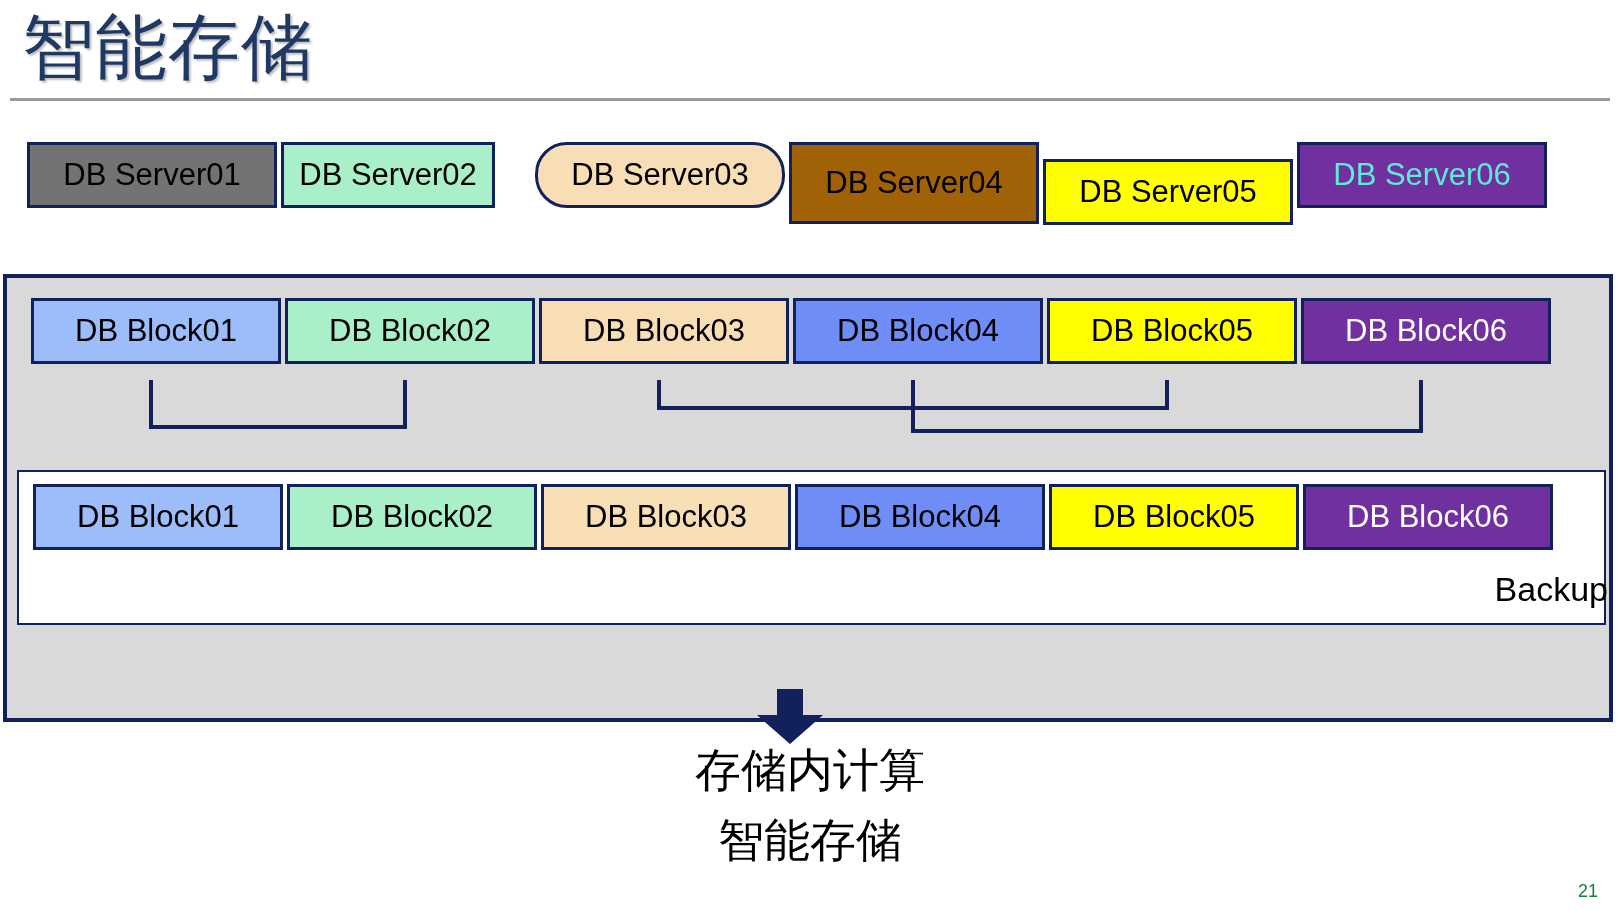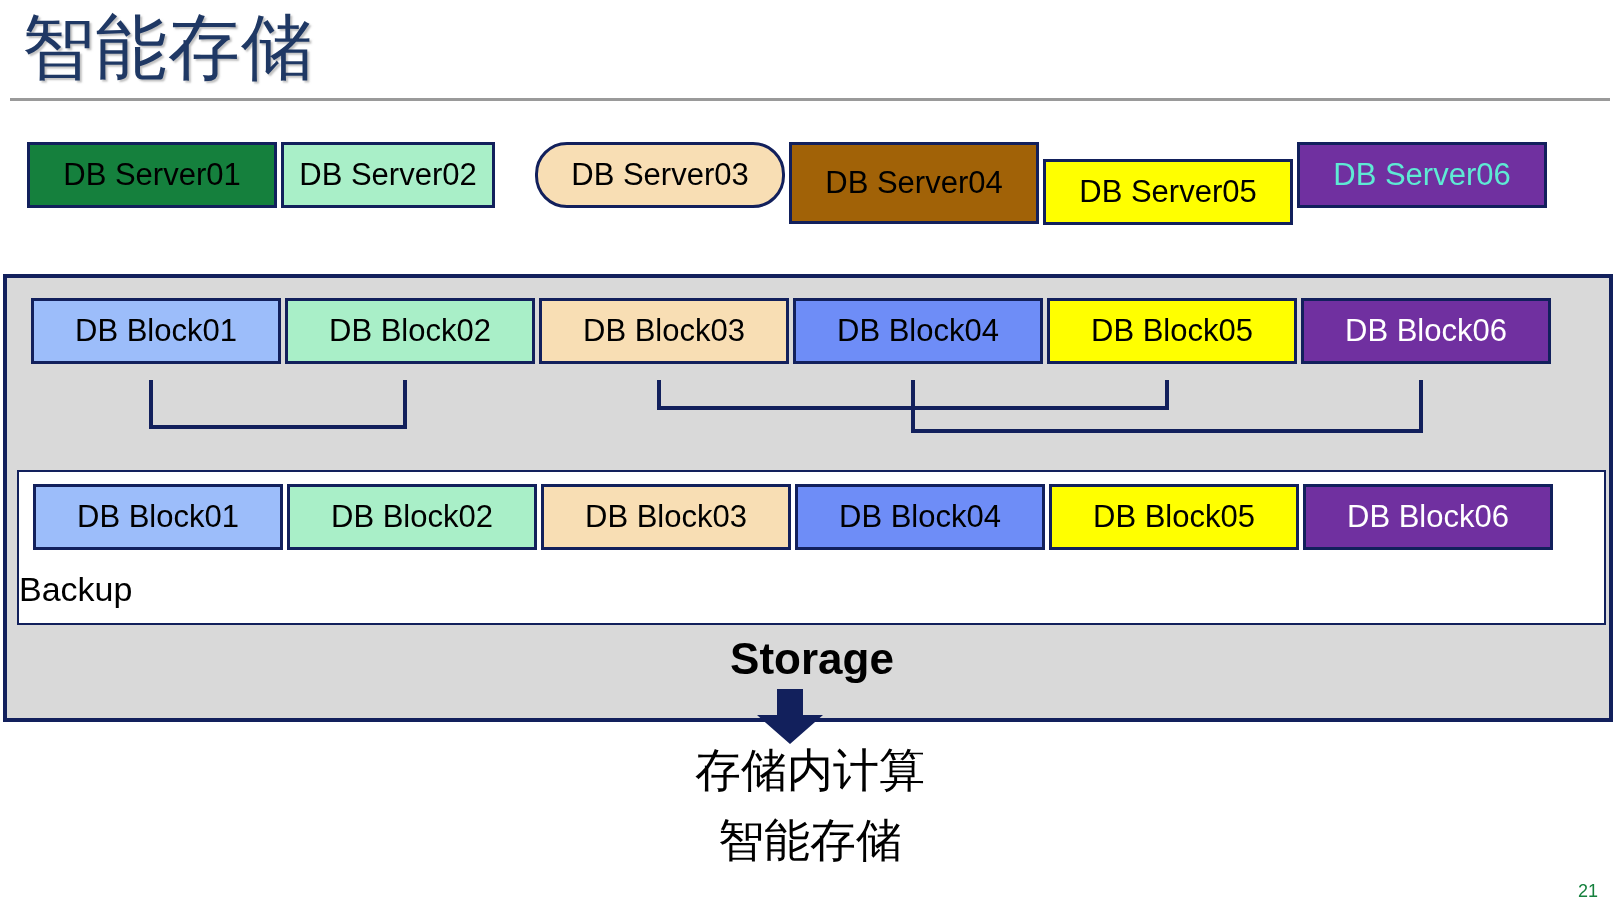--- a/index.html
+++ b/index.html
@@ -75,21 +75,21 @@
     height: 155px;
     box-sizing: border-box;
     border: 2px solid #12205C;
     background: #ffffff;
   }
   #backup-label {
     position: absolute;
     left: 0;
     top: 98px;
     width: 1589px;
-    text-align: left;
+    text-align: right;
     font-size: 34px;
     color: #000000;
   }
   #storage-label {
     position: absolute;
     left: 0;
     top: 356px;
     width: 1610px;
     text-align: center;
     font-size: 44px;
@@ -132,21 +132,21 @@
     color: #15803d;
   }
 </style>
 </head>
 <body>
 
 <div id="slide-title">智能存储</div>
 <div id="title-rule"></div>
 
 <div id="server-row">
-    <div class="node dark-text" style="left: 27px; top: 142px; width: 250px; height: 66px; background: #15803d; color: rgb(0, 0, 0);">
+    <div class="node dark-text" style="left: 27px; top: 142px; width: 250px; height: 66px; background: #737373; color: rgb(0, 0, 0);">
       <span>DB Server01</span>
     </div>
     <div class="node dark-text" style="left: 281px; top: 142px; width: 214px; height: 66px; background: rgb(169, 239, 200); color: rgb(0, 0, 0);">
       <span>DB Server02</span>
     </div>
     <div class="node dark-text" style="left: 535px; top: 142px; width: 250px; height: 66px; background: rgb(248, 222, 180); color: rgb(0, 0, 0); border-radius: 32px;">
       <span>DB Server03</span>
     </div>
     <div class="node dark-text" style="left: 789px; top: 142px; width: 250px; height: 82px; background: #a16207; color: rgb(0, 0, 0);">
       <span>DB Server04</span>
@@ -192,21 +192,20 @@
         <span>DB Block04</span>
       </div>
       <div class="node dark-text" style="left: 1030px; top: 12px; width: 250px; height: 66px; background: rgb(255, 255, 0); color: rgb(0, 0, 0);">
         <span>DB Block05</span>
       </div>
       <div class="node light-text" style="left: 1284px; top: 12px; width: 250px; height: 66px; background: rgb(112, 48, 160); color: rgb(255, 255, 255);">
         <span>DB Block06</span>
       </div>
     </div>
 
-  <div id="storage-label">Storage</div>
 <div class="node dark-text" style="left: 24px; top: 20px; width: 250px; height: 66px; background: rgb(156, 189, 250); color: rgb(0, 0, 0);">
       <span>DB Block01</span>
     </div>
     <div class="node dark-text" style="left: 278px; top: 20px; width: 250px; height: 66px; background: rgb(169, 239, 200); color: rgb(0, 0, 0);">
       <span>DB Block02</span>
     </div>
     <div class="node dark-text" style="left: 532px; top: 20px; width: 250px; height: 66px; background: rgb(248, 222, 180); color: rgb(0, 0, 0);">
       <span>DB Block03</span>
     </div>
     <div class="node dark-text" style="left: 786px; top: 20px; width: 250px; height: 66px; background: rgb(110, 141, 247); color: rgb(0, 0, 0);">

